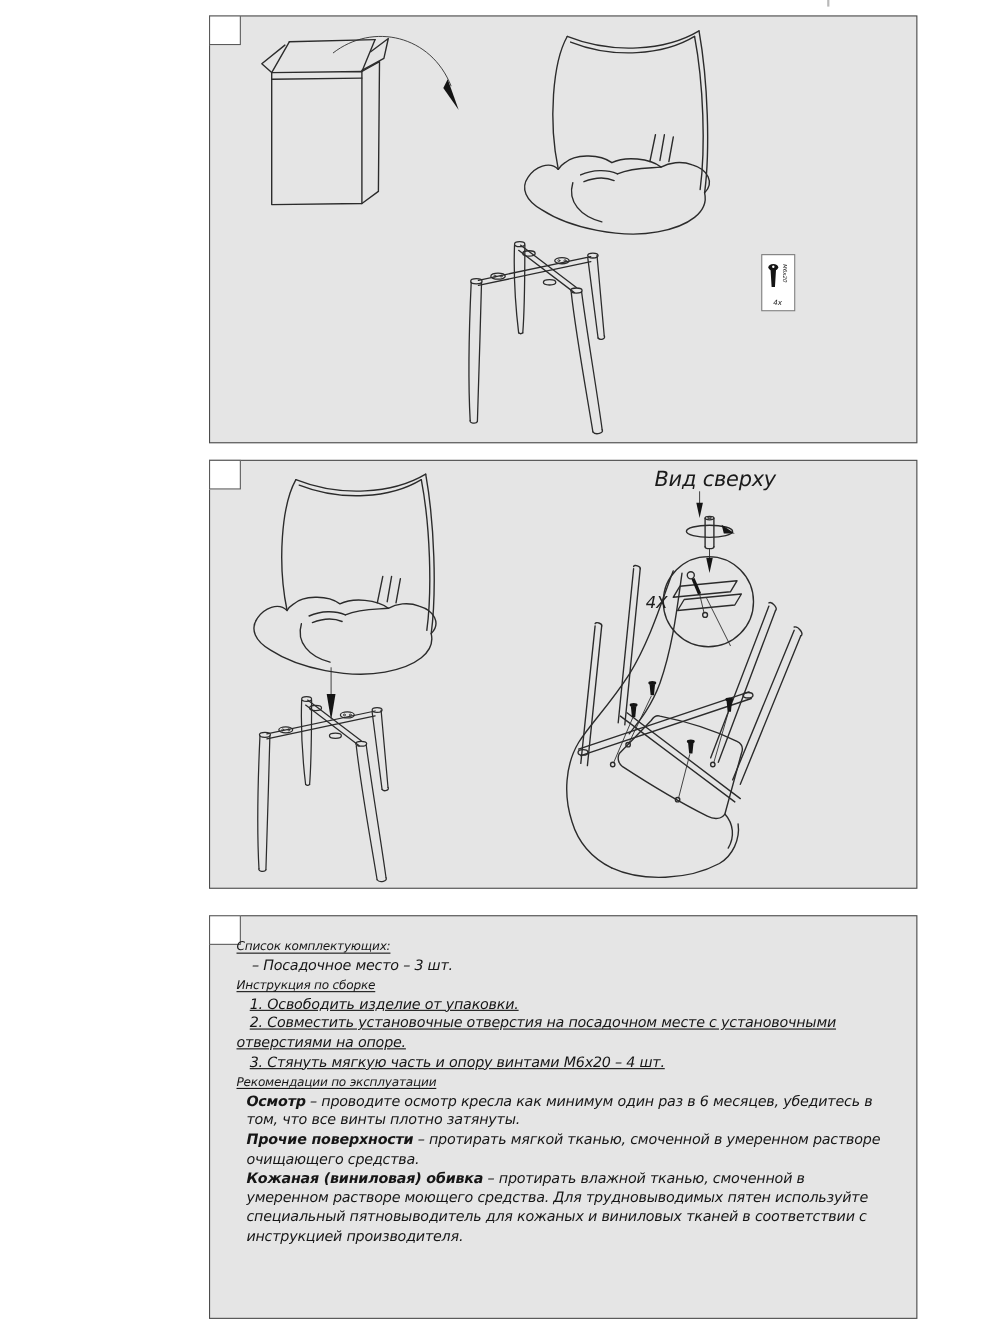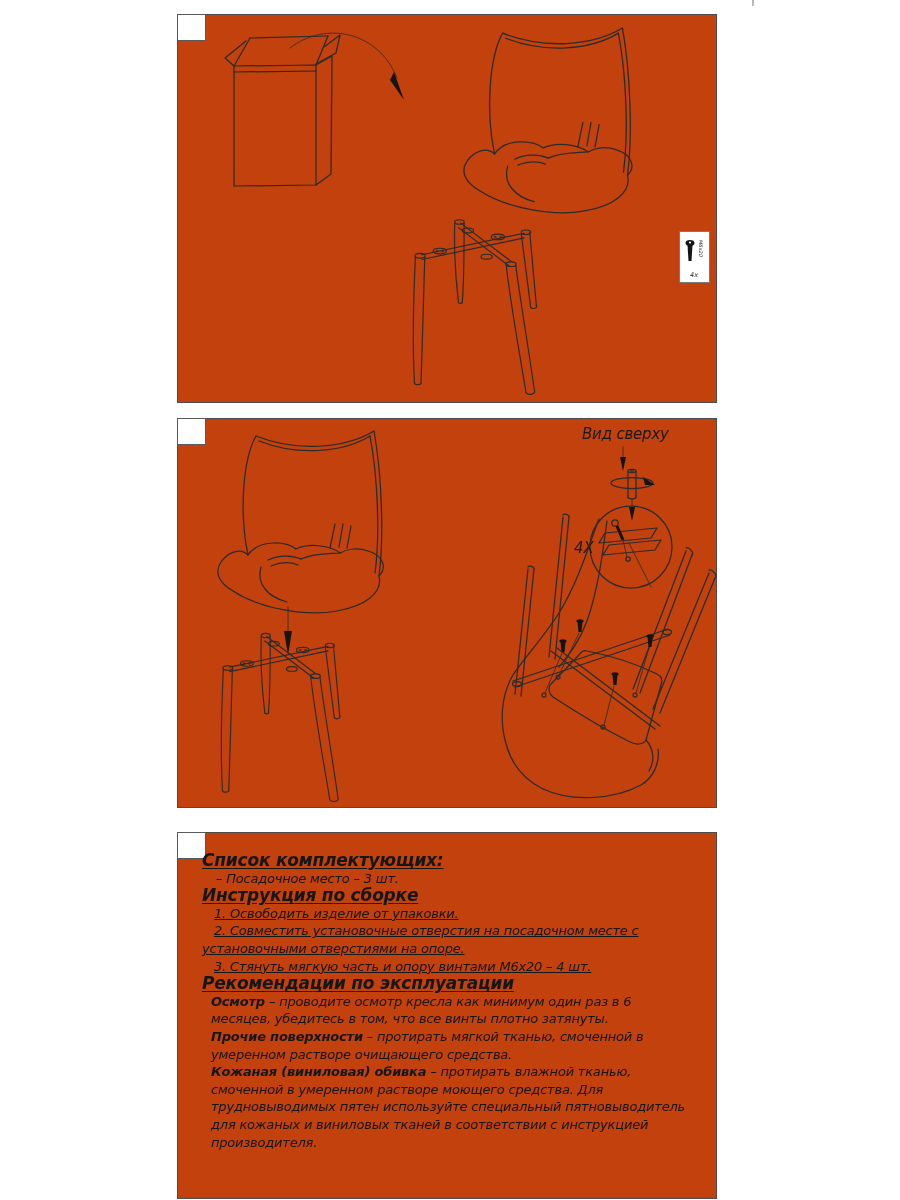--- a/index.html
+++ b/index.html
@@ -1,41 +1,41 @@
 <!DOCTYPE html>
 <html><head>
 <meta charset="utf-8">
 <style>
   html,body{margin:0;padding:0;background:#ffffff;}
   .page{position:relative;width:900px;height:1200px;background:#fff;overflow:hidden;
         font-family:"DejaVu Sans",sans-serif;}
   .crop-mark{position:absolute;left:752px;top:0;width:2px;height:6px;background:#b9b9b9;}
-  .panel{position:absolute;left:177px;width:540px;background:#c2410c;
+  .panel{position:absolute;left:190px;width:644px;background:#e5e5e5;
          border:1.5px solid #4c4c4c;box-sizing:border-box;}
   #p1{top:14px;height:389px}
   #p2{top:418px;height:390px}
   #p3{top:832px;height:367px}
   .tab{position:absolute;left:-1.5px;top:-1.5px;width:29px;height:27px;background:#fff;
        border:1.2px solid #5a5a5a;box-sizing:border-box;}
   .il{position:absolute;}
   svg{display:block;overflow:visible}
   .line{fill:none;stroke:#2b2b2b;stroke-width:1.25;stroke-linecap:round;stroke-linejoin:round}
   .thin{fill:none;stroke:#2b2b2b;stroke-width:.8;stroke-linecap:round}
   .dark{fill:#141414;stroke:none}
   
   .screwbox{position:absolute;left:501px;top:216px;width:31px;height:52px;
             border:1px solid #7a7a7a;box-sizing:border-box;background:#fff;}
   .svgtext{font-family:"DejaVu Sans",sans-serif;font-style:italic;fill:#1c1c1c;}
   
   .lbl-topview{position:absolute;left:404px;top:6px;width:120px;
-               font-style:italic;font-size:15px;color:#1a1a1a;letter-spacing:-.2px;}
+               font-style:italic;font-size:19px;color:#1a1a1a;letter-spacing:-.2px;}
   
   .doc{position:absolute;left:0;right:0;top:19px;padding:0 30px 0 24px;
        color:#161616;font-style:italic;font-size:13px;line-height:17.6px;letter-spacing:-.2px;}
-  .hd{margin:0;font-size:17px;font-weight:bold;text-decoration:underline;text-underline-offset:2px;}
+  .hd{margin:0;font-size:11px;font-weight:normal;text-decoration:underline;text-underline-offset:2px;}
   .li{text-indent:14px;}
   .step{text-indent:12px;text-decoration:underline;}
   .care{margin:0 0 0 9px;}
   .lead{font-weight:bold;}
 </style>
 </head>
 <body>
 
 <div class="page">
   <div class="crop-mark"></div>

